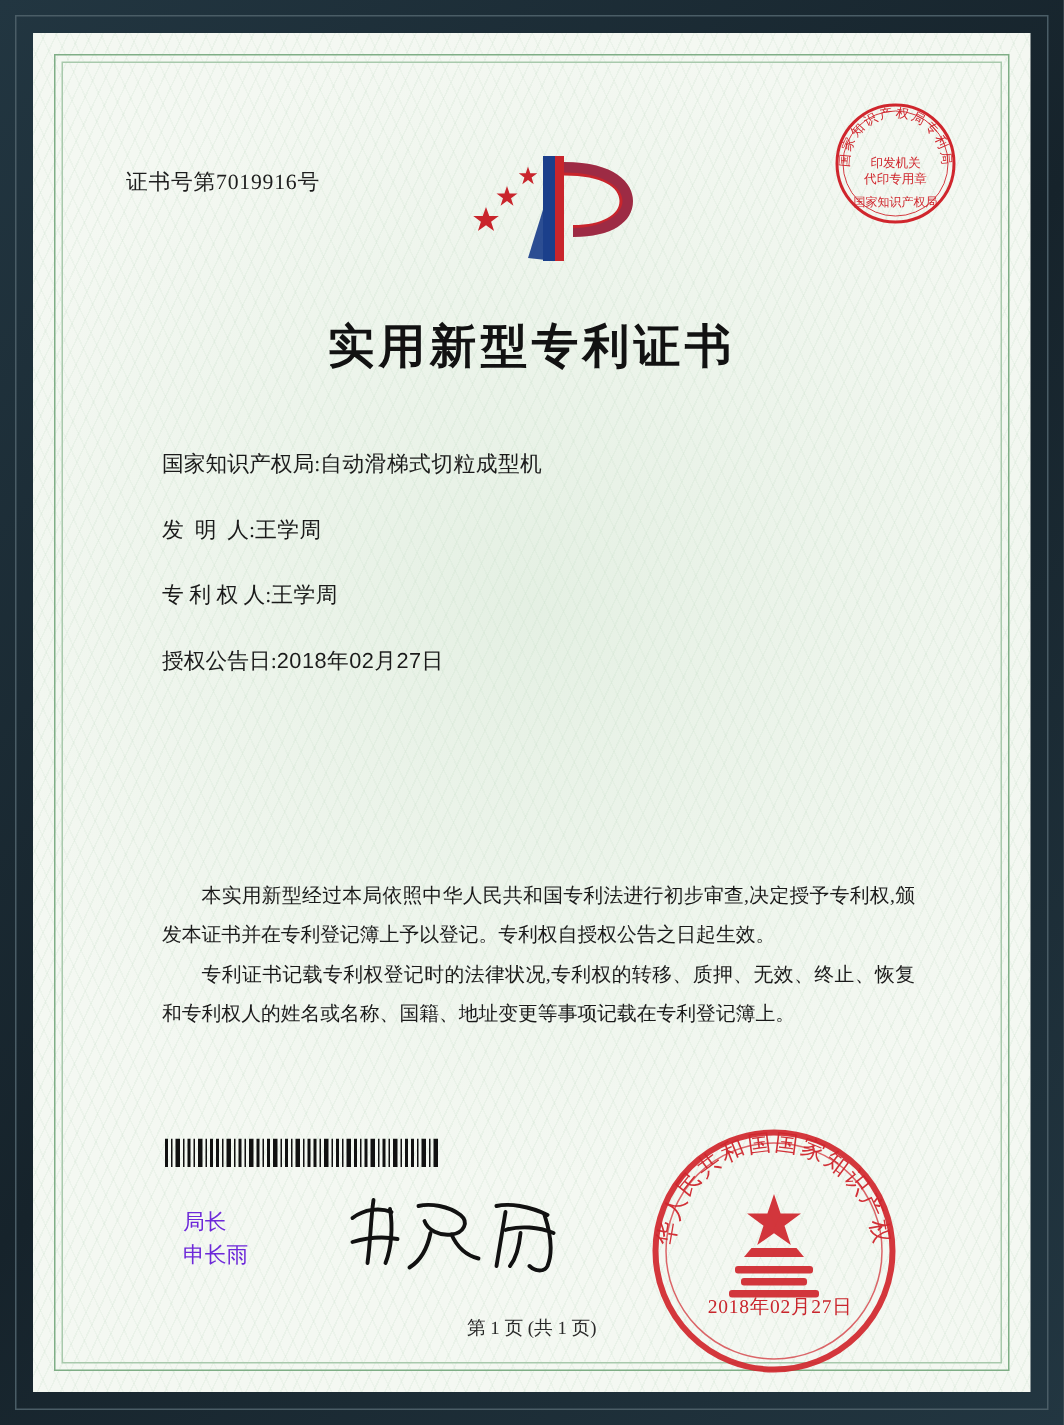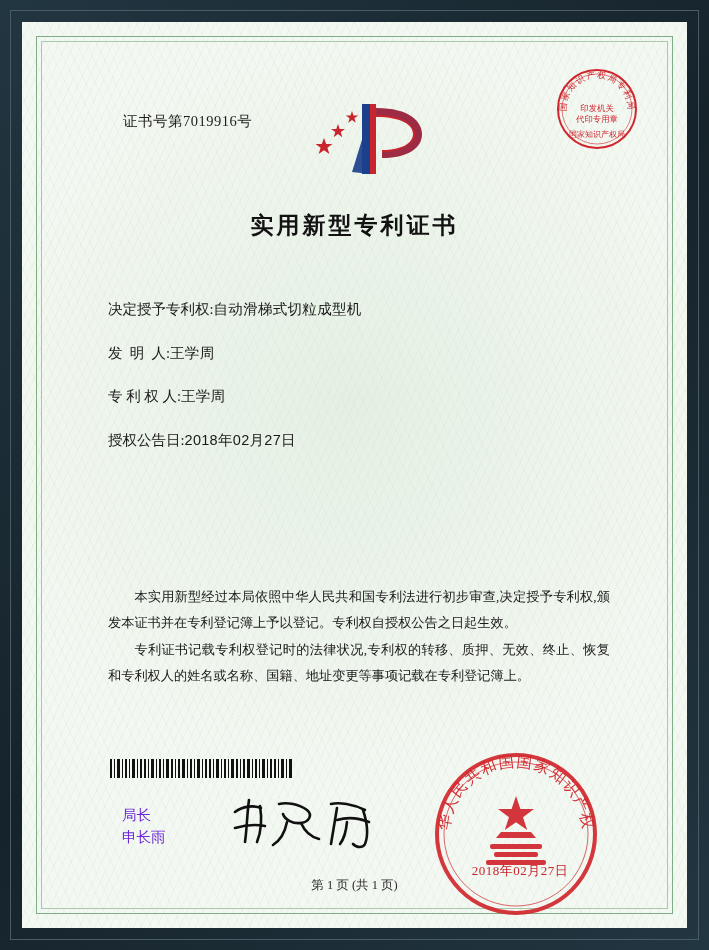--- a/index.html
+++ b/index.html
@@ -68,21 +68,20 @@
   }
 
   
   .cert-no {
     position: absolute;
     left: 62px; top: 90px;
     font-size: 14.5px;
     color: #1d1d1d;
     letter-spacing: 0.5px;
     font-family: "Liberation Serif", serif;
-    margin-left: 39px;
   }
 
   
   .logo {
     position: absolute;
     left: 290px; top: 72px;
     width: 120px; height: 90px;
   }
 
   
@@ -90,21 +89,21 @@
     position: absolute;
     left: 533px; top: 45px;
     width: 84px; height: 84px;
   }
 
   
   .title {
     position: absolute;
     left: 0; right: 0; top: 188px;
     text-align: center;
-    font-size: 23px;
+    font-size: 31px;
     font-weight: bold;
     letter-spacing: 3px;
     color: #121212;
     font-family: "DejaVu Sans", sans-serif;
   }
 
   
   .fields {
     position: absolute;
     left: 86px; top: 278px;
@@ -233,21 +232,21 @@
           <text x="42" y="44" font-size="8.4" fill="#d0262d" text-anchor="middle" font-family="'DejaVu Sans', sans-serif">印发机关</text>
           <text x="42" y="55" font-size="8.4" fill="#d0262d" text-anchor="middle" font-family="'DejaVu Sans', sans-serif">代印专用章</text>
           <text x="42" y="70" font-size="8" fill="#d0262d" text-anchor="middle" font-family="'DejaVu Sans', sans-serif">国家知识产权局</text>
         </svg>
       </div>
 
       <div class="title">实用新型专利证书</div>
 
       <div class="fields">
         <div class="field">
-          <span class="lbl">决定授予专利权:</span>
+          <span class="lbl">国家知识产权局:</span>
           <span class="val">自动滑梯式切粒成型机</span>
         </div>
         <div class="field">
           <span class="lbl">发  明  人:</span>
           <span class="val">王学周</span>
         </div>
         <div class="field">
           <span class="lbl">专 利 权 人:</span>
           <span class="val">王学周</span>
         </div>

